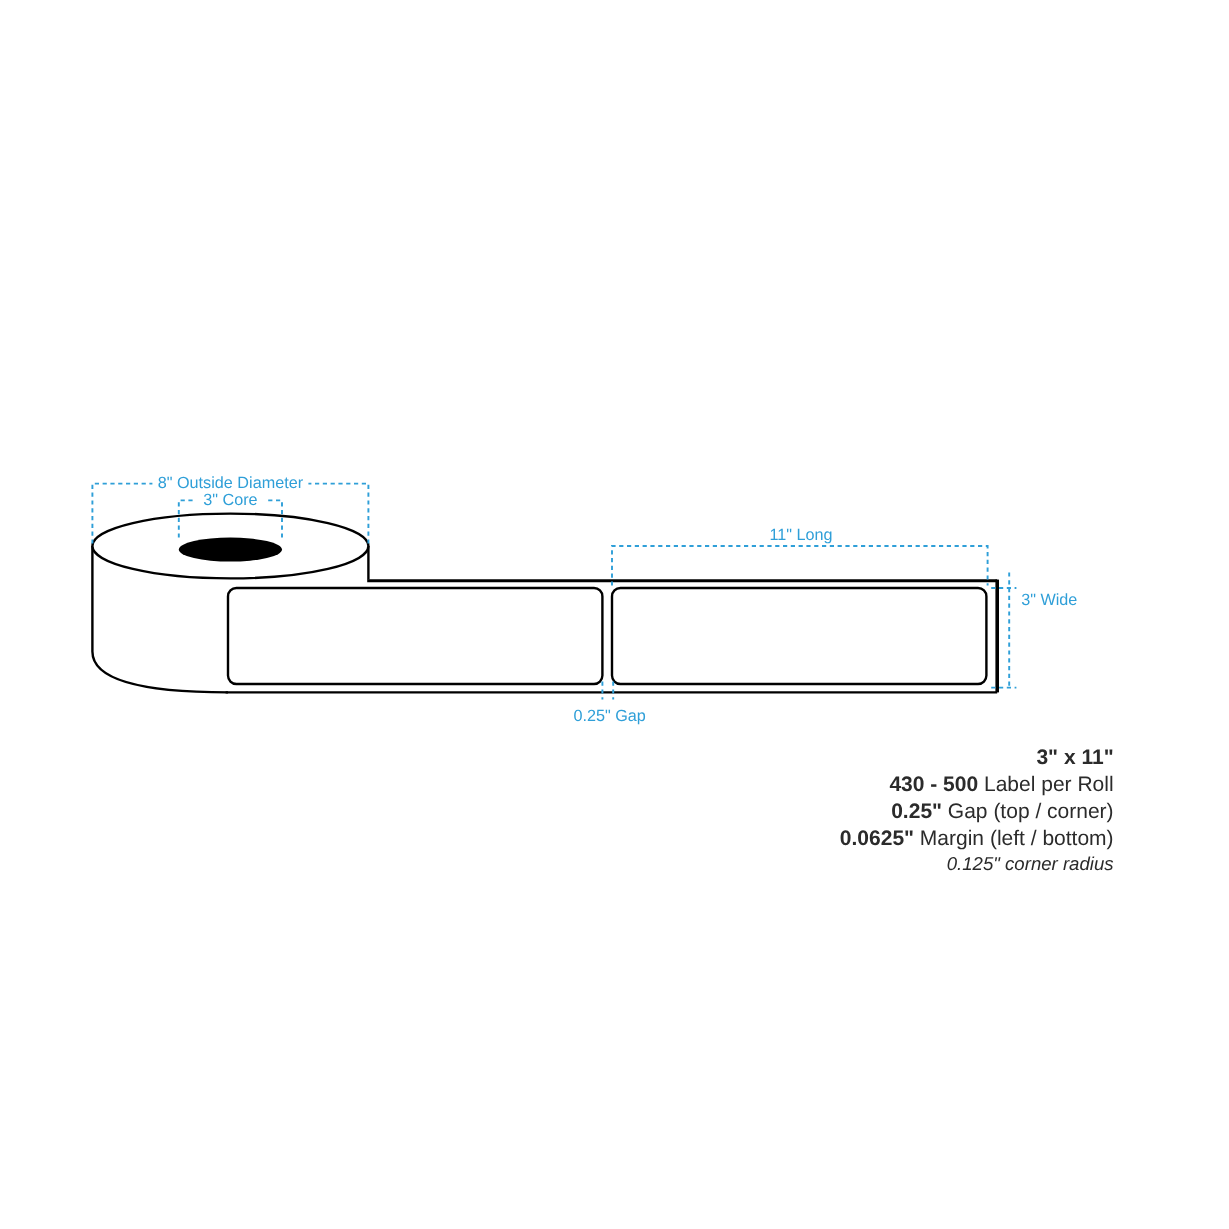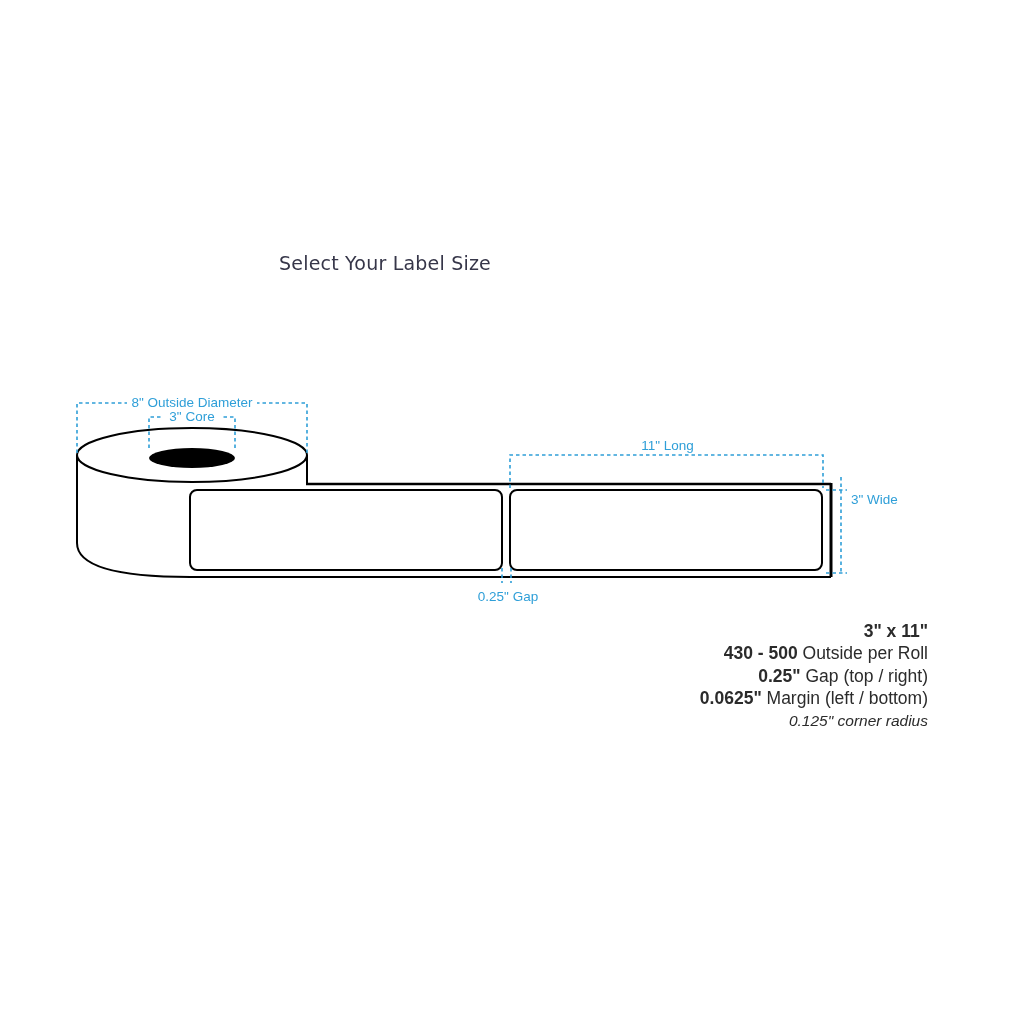--- a/index.html
+++ b/index.html
@@ -61,21 +61,20 @@
     font-style: italic;
     font-size: 15.5px;
     line-height: 22px;
   }
 </style>
 </head>
 <body>
 
 <div class="canvas">
 
-  <div class="page-title">Select Your Label Size</div>
 
   <svg class="diagram-svg" width="1024" height="1024" viewBox="0 0 1024 1024">
 
     <g stroke="#000000" stroke-width="2" fill="none">
       <path d="M 77 455 L 77 543 Q 77 577 190 577"></path>
       <line x1="188" y1="577" x2="831" y2="577"></line>
       <line x1="307" y1="455" x2="307" y2="483"></line>
       <line x1="306" y1="484" x2="831" y2="484" stroke-width="2.4"></line>
       <line x1="831" y1="483" x2="831" y2="577" stroke-width="3"></line>
       <ellipse cx="192" cy="455" rx="115" ry="27" fill="#ffffff"></ellipse>
@@ -107,24 +106,24 @@
   <div class="ann ann-core">3" Core</div>
   <div class="ann ann-long">11" Long</div>
   <div class="ann ann-wide">3" Wide</div>
   <div class="ann ann-gap">0.25" Gap</div>
 
   <div class="specs">
     <div class="spec-line">
       <b>3" x 11"</b>
     </div>
     <div class="spec-line">
-      <b>430 - 500</b><span> Outside per Roll</span>
+      <b>430 - 500</b><span> Label per Roll</span>
     </div>
     <div class="spec-line">
-      <b>0.25"</b><span> Gap (top / right)</span>
+      <b>0.25"</b><span> Gap (top / corner)</span>
     </div>
     <div class="spec-line">
       <b>0.0625"</b><span> Margin (left / bottom)</span>
     </div>
     <div class="spec-note">0.125" corner radius</div>
   </div>
 
 </div>
 
 </body></html>

